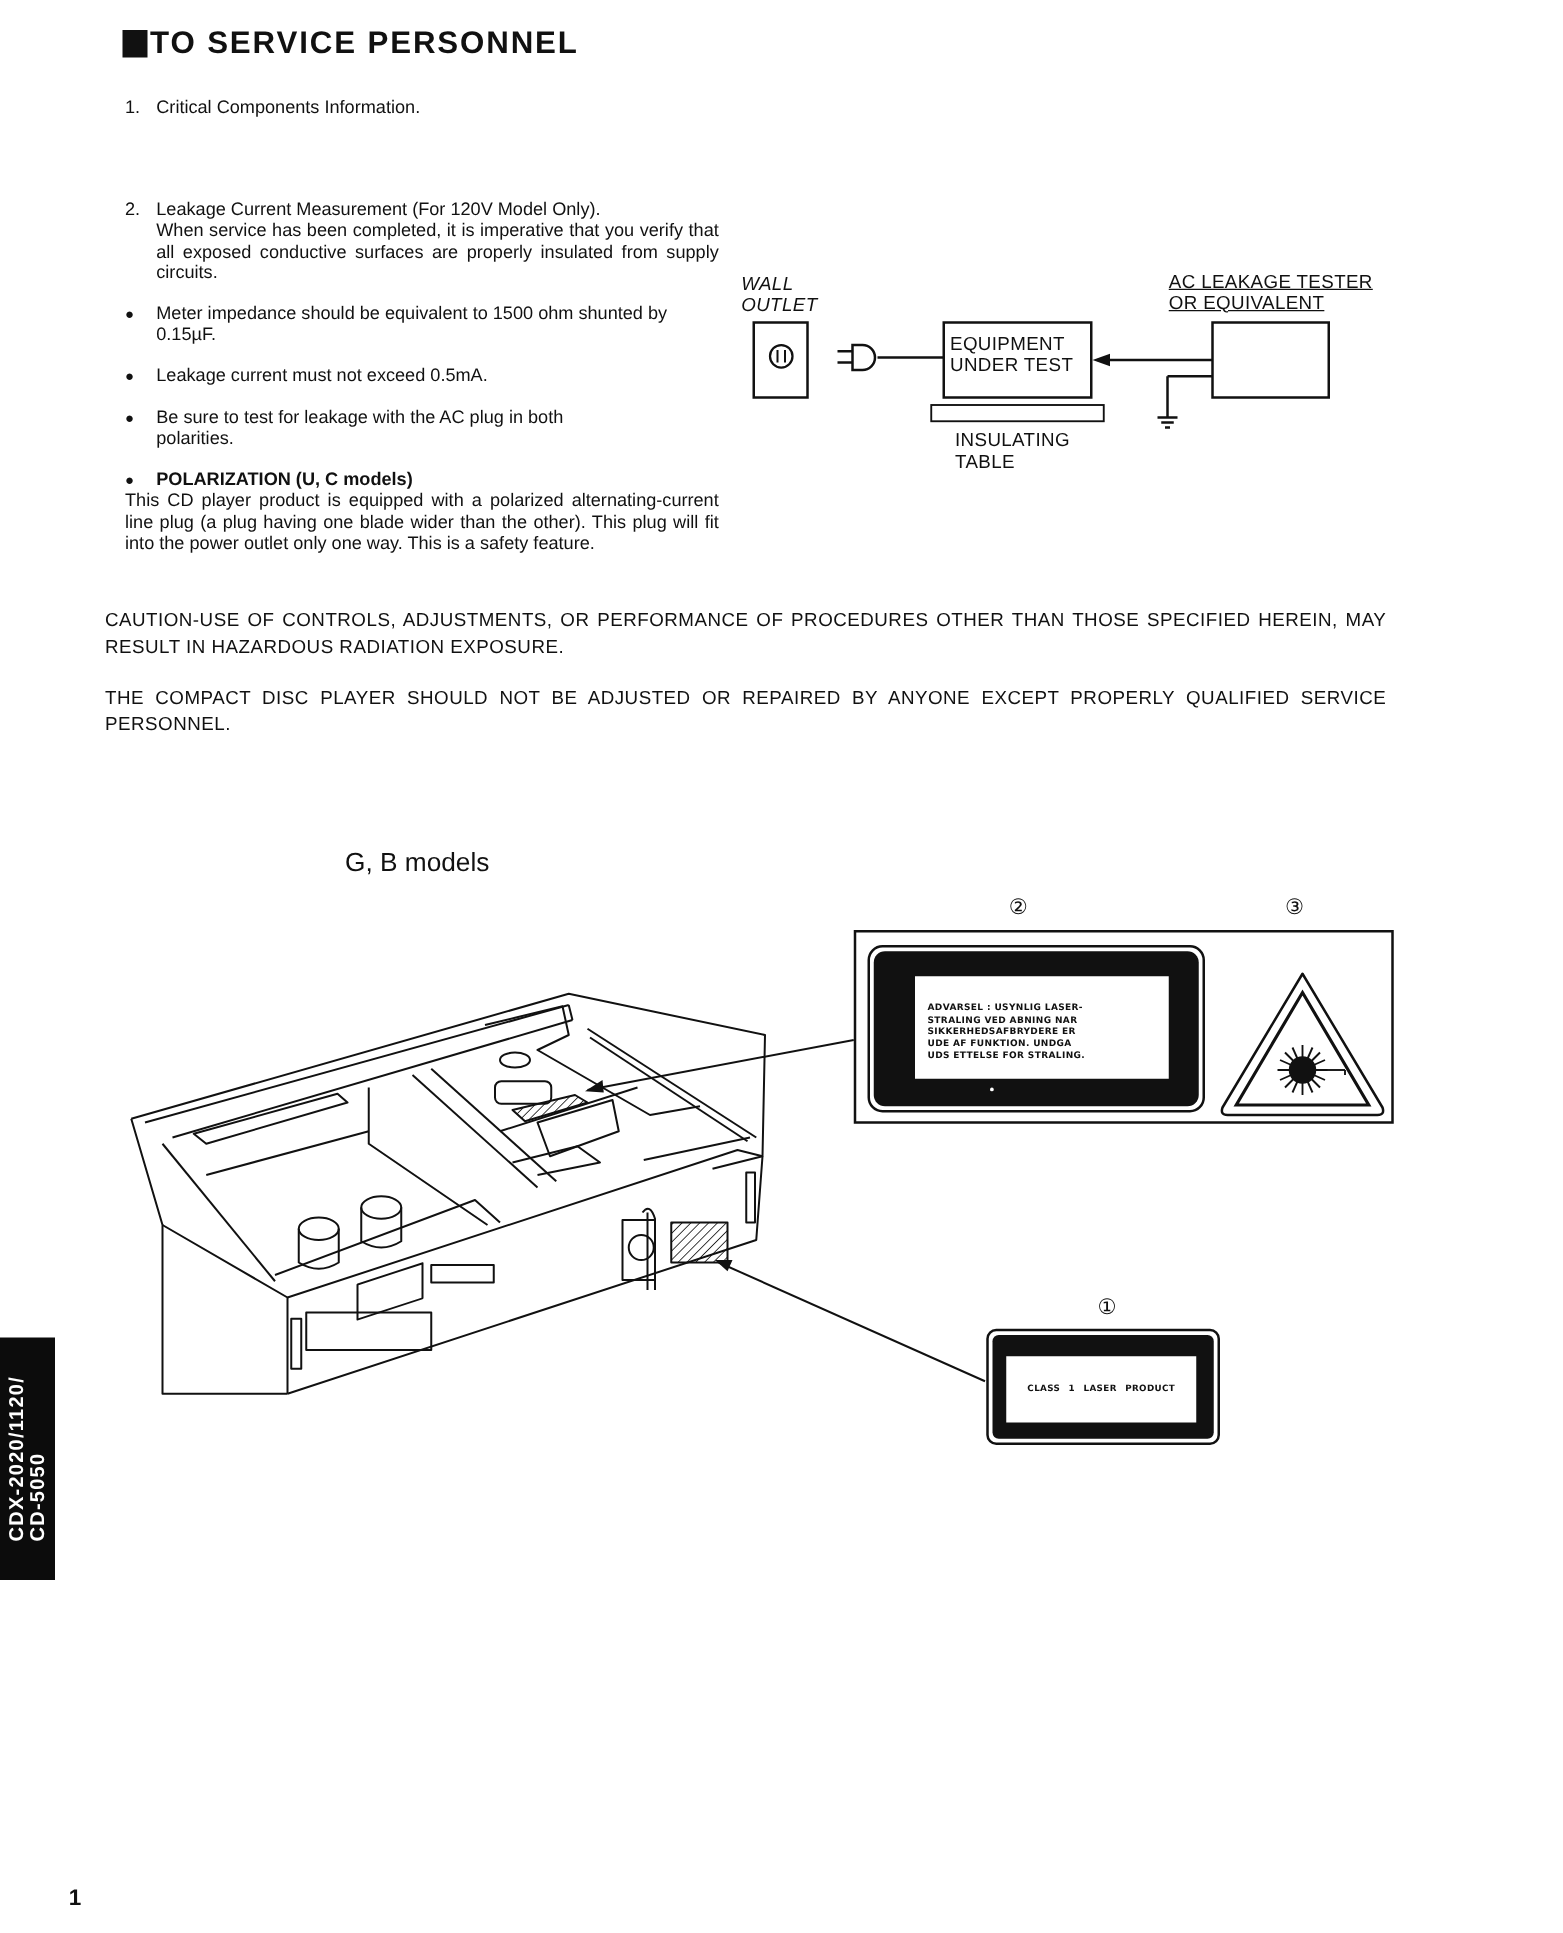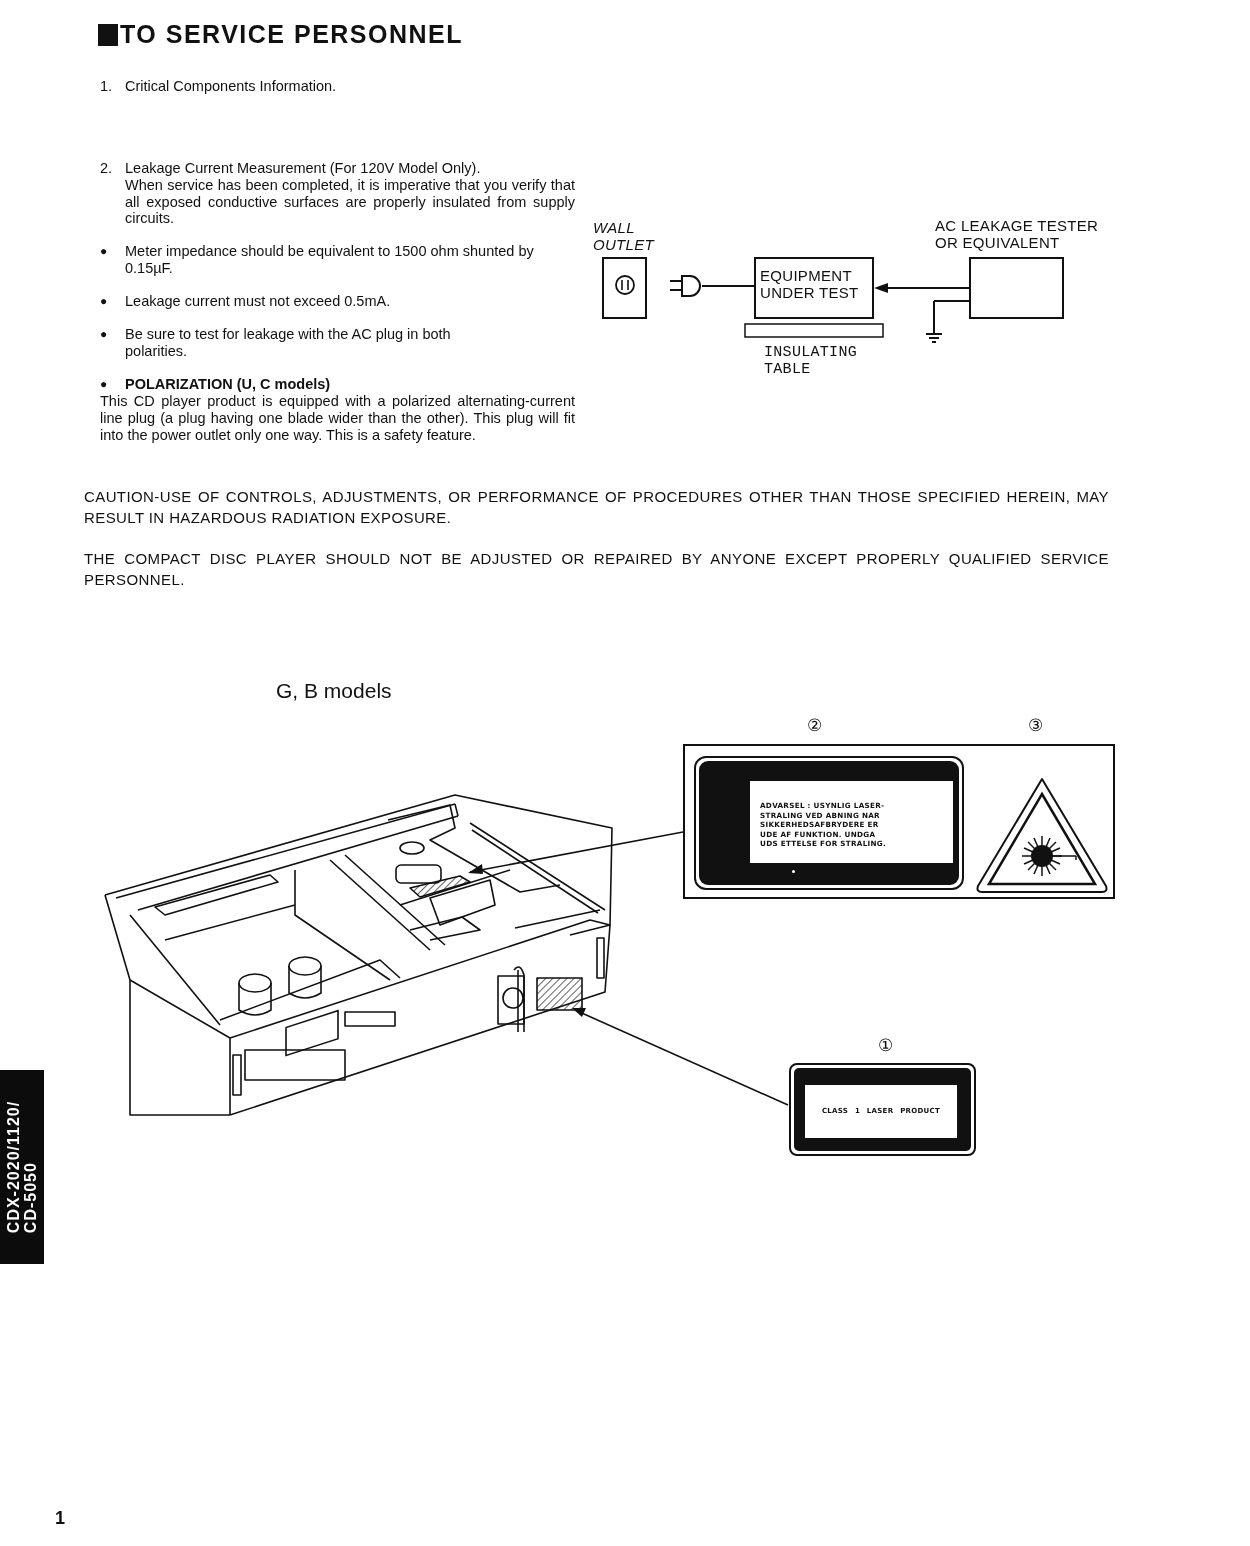--- a/index.html
+++ b/index.html
@@ -68,25 +68,25 @@
 
 <div class="abs" style="left:590px;top:210px;width:540px;height:180px;">
   <div class="abs diag-label" style="left:3px;top:10px;font-style:italic;">
     <div>WALL</div>
       <div>OUTLET</div>
   </div>
   <div class="abs diag-label" style="left:170px;top:10px;margin-top:48px;">
     <div>EQUIPMENT</div>
       <div>UNDER TEST</div>
   </div>
-  <div class="abs diag-label" style="left:345px;top:8px;">
+  <div class="abs diag-label" style="left:345px;top:8px;text-decoration:underline;">
     <div>AC LEAKAGE TESTER</div>
       <div>OR EQUIVALENT</div>
   </div>
-  <div class="abs diag-label" style="left:174px;top:135px;font-family:Liberation Mono, monospace;">
+  <div class="abs diag-label" style="left:174px;top:135px;">
     <div>INSULATING</div>
       <div>TABLE</div>
   </div>
   <svg class="abs" style="left:0;top:0;" width="540" height="180">
     <g fill="none" stroke="#111" stroke-width="2">
 
       <rect x="13" y="48" width="43" height="60"></rect>
       <circle cx="35" cy="75" r="9" stroke-width="1.8"></circle>
       <line x1="32" y1="70" x2="32" y2="80" stroke-width="1.6"></line>
       <line x1="38" y1="70" x2="38" y2="80" stroke-width="1.6"></line>
@@ -116,21 +116,21 @@
 <div class="abs caution" style="top:548px;">THE COMPACT DISC PLAYER SHOULD NOT BE ADJUSTED OR REPAIRED BY ANYONE EXCEPT PROPERLY QUALIFIED SERVICE PERSONNEL.</div>
 
 <div class="abs models">G, B models</div>
 
 <div class="abs circ" style="left:807px;top:715px;">②</div>
 <div class="abs circ" style="left:1028px;top:715px;">③</div>
 
 <div class="abs" style="left:683px;top:744px;width:432px;height:155px;border:2px solid #111;box-sizing:border-box;">
   <div class="abs" style="left:9px;top:10px;width:270px;height:134px;border:2px solid #111;border-radius:12px;box-sizing:border-box;">
     <div class="abs" style="left:3px;top:3px;right:3px;bottom:3px;background:#111;border-radius:9px;"></div>
-    <div class="abs" style="left:54px;top:23px;width:203px;height:82px;background:#fff;box-sizing:border-box;padding:20px 0 0 10px;">
+    <div class="abs" style="left:36px;top:23px;width:203px;height:82px;background:#fff;box-sizing:border-box;padding:20px 0 0 10px;">
       <div class="label-text">ADVARSEL : USYNLIG LASER-</div>
       <div class="label-text">STRALING VED ABNING NAR</div>
       <div class="label-text">SIKKERHEDSAFBRYDERE ER</div>
       <div class="label-text">UDE AF FUNKTION. UNDGA</div>
       <div class="label-text">UDS ETTELSE FOR STRALING.</div>
     </div>
     <div class="abs" style="left:96px;top:112px;width:3px;height:3px;border-radius:50%;background:#fff;"></div>
   </div>
   <svg class="abs" style="left:287px;top:28px;" width="140" height="122">
     <path d="M70 5 L134 112 Q136 118 130 118 L10 118 Q4 118 6 112 Z" fill="none" stroke="#111" stroke-width="2" stroke-linejoin="round"></path>

